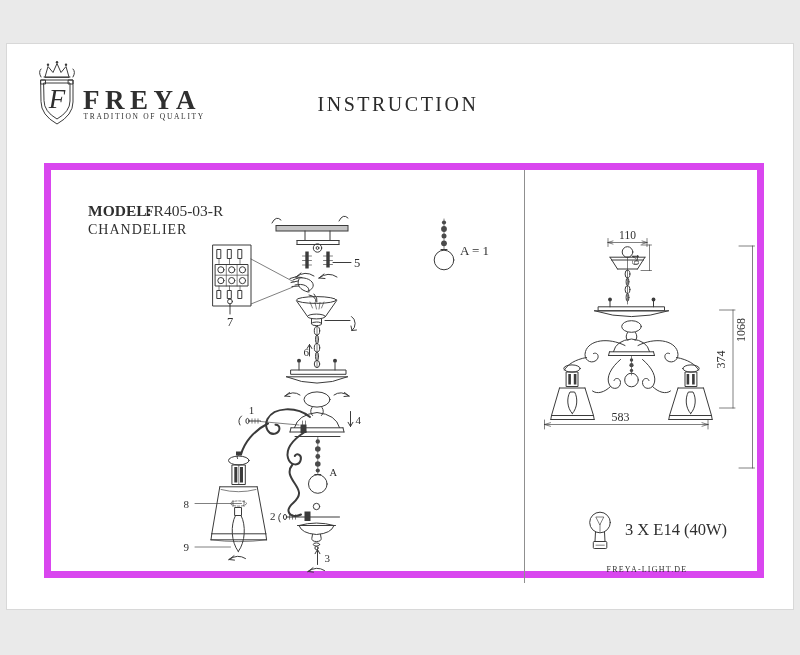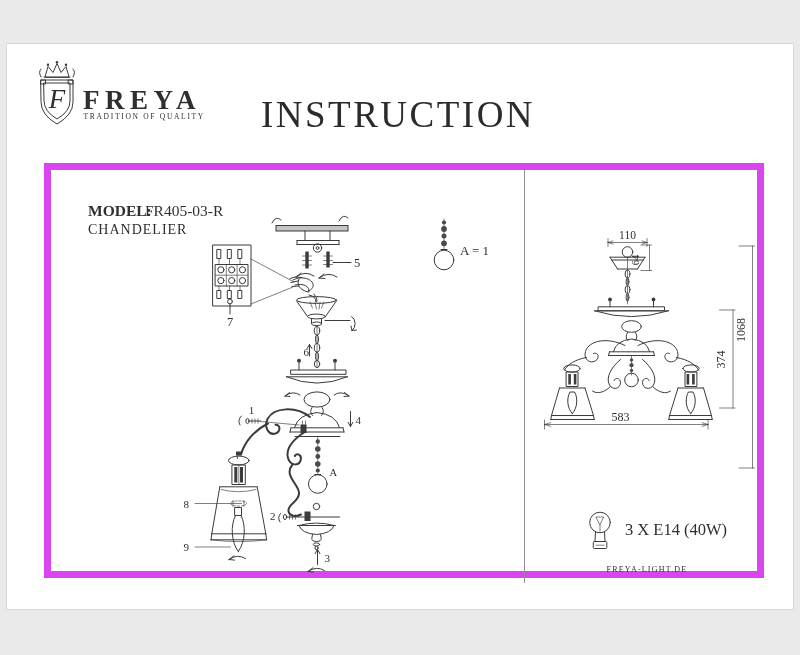--- a/index.html
+++ b/index.html
@@ -2,21 +2,21 @@
 <html><head>
 <meta charset="utf-8">
 <style>
   html,body{margin:0;padding:0;}
   body{width:800px;height:655px;position:relative;background:#eaeaea;overflow:hidden;
        font-family:"Liberation Serif",serif;color:#2f2f2f;}
   .page{position:absolute;left:6px;top:43px;width:788px;height:567px;background:#fff;
         border:1px solid #d8d8d8;box-sizing:border-box;}
   .logo{position:absolute;left:30px;top:17px;width:180px;height:68px;}
   .page-title{position:absolute;left:241px;top:49px;width:300px;text-align:center;
-        font-size:37px;letter-spacing:2.5px;color:#2b2b2b;}
+        font-size:20px;letter-spacing:2.5px;color:#2b2b2b;}
   .inner-box{position:absolute;left:37px;top:119px;width:720px;height:415px;
         border:7px solid #d946ef;box-sizing:border-box;}
   .left-panel{position:absolute;left:0;top:0;width:473px;height:413px;}
   .right-panel{position:absolute;left:473px;top:0;width:242px;height:413px;
         border-left:1px solid #8f8f8f;box-sizing:border-box;}
   svg{display:block;}
   .ln{stroke:#3b3b3b;fill:none;stroke-width:1;stroke-linecap:round;stroke-linejoin:round;}
   .thin{stroke-width:0.65;}
   .thick{stroke-width:2;}
   .fl{fill:#3b3b3b;stroke:none;}

